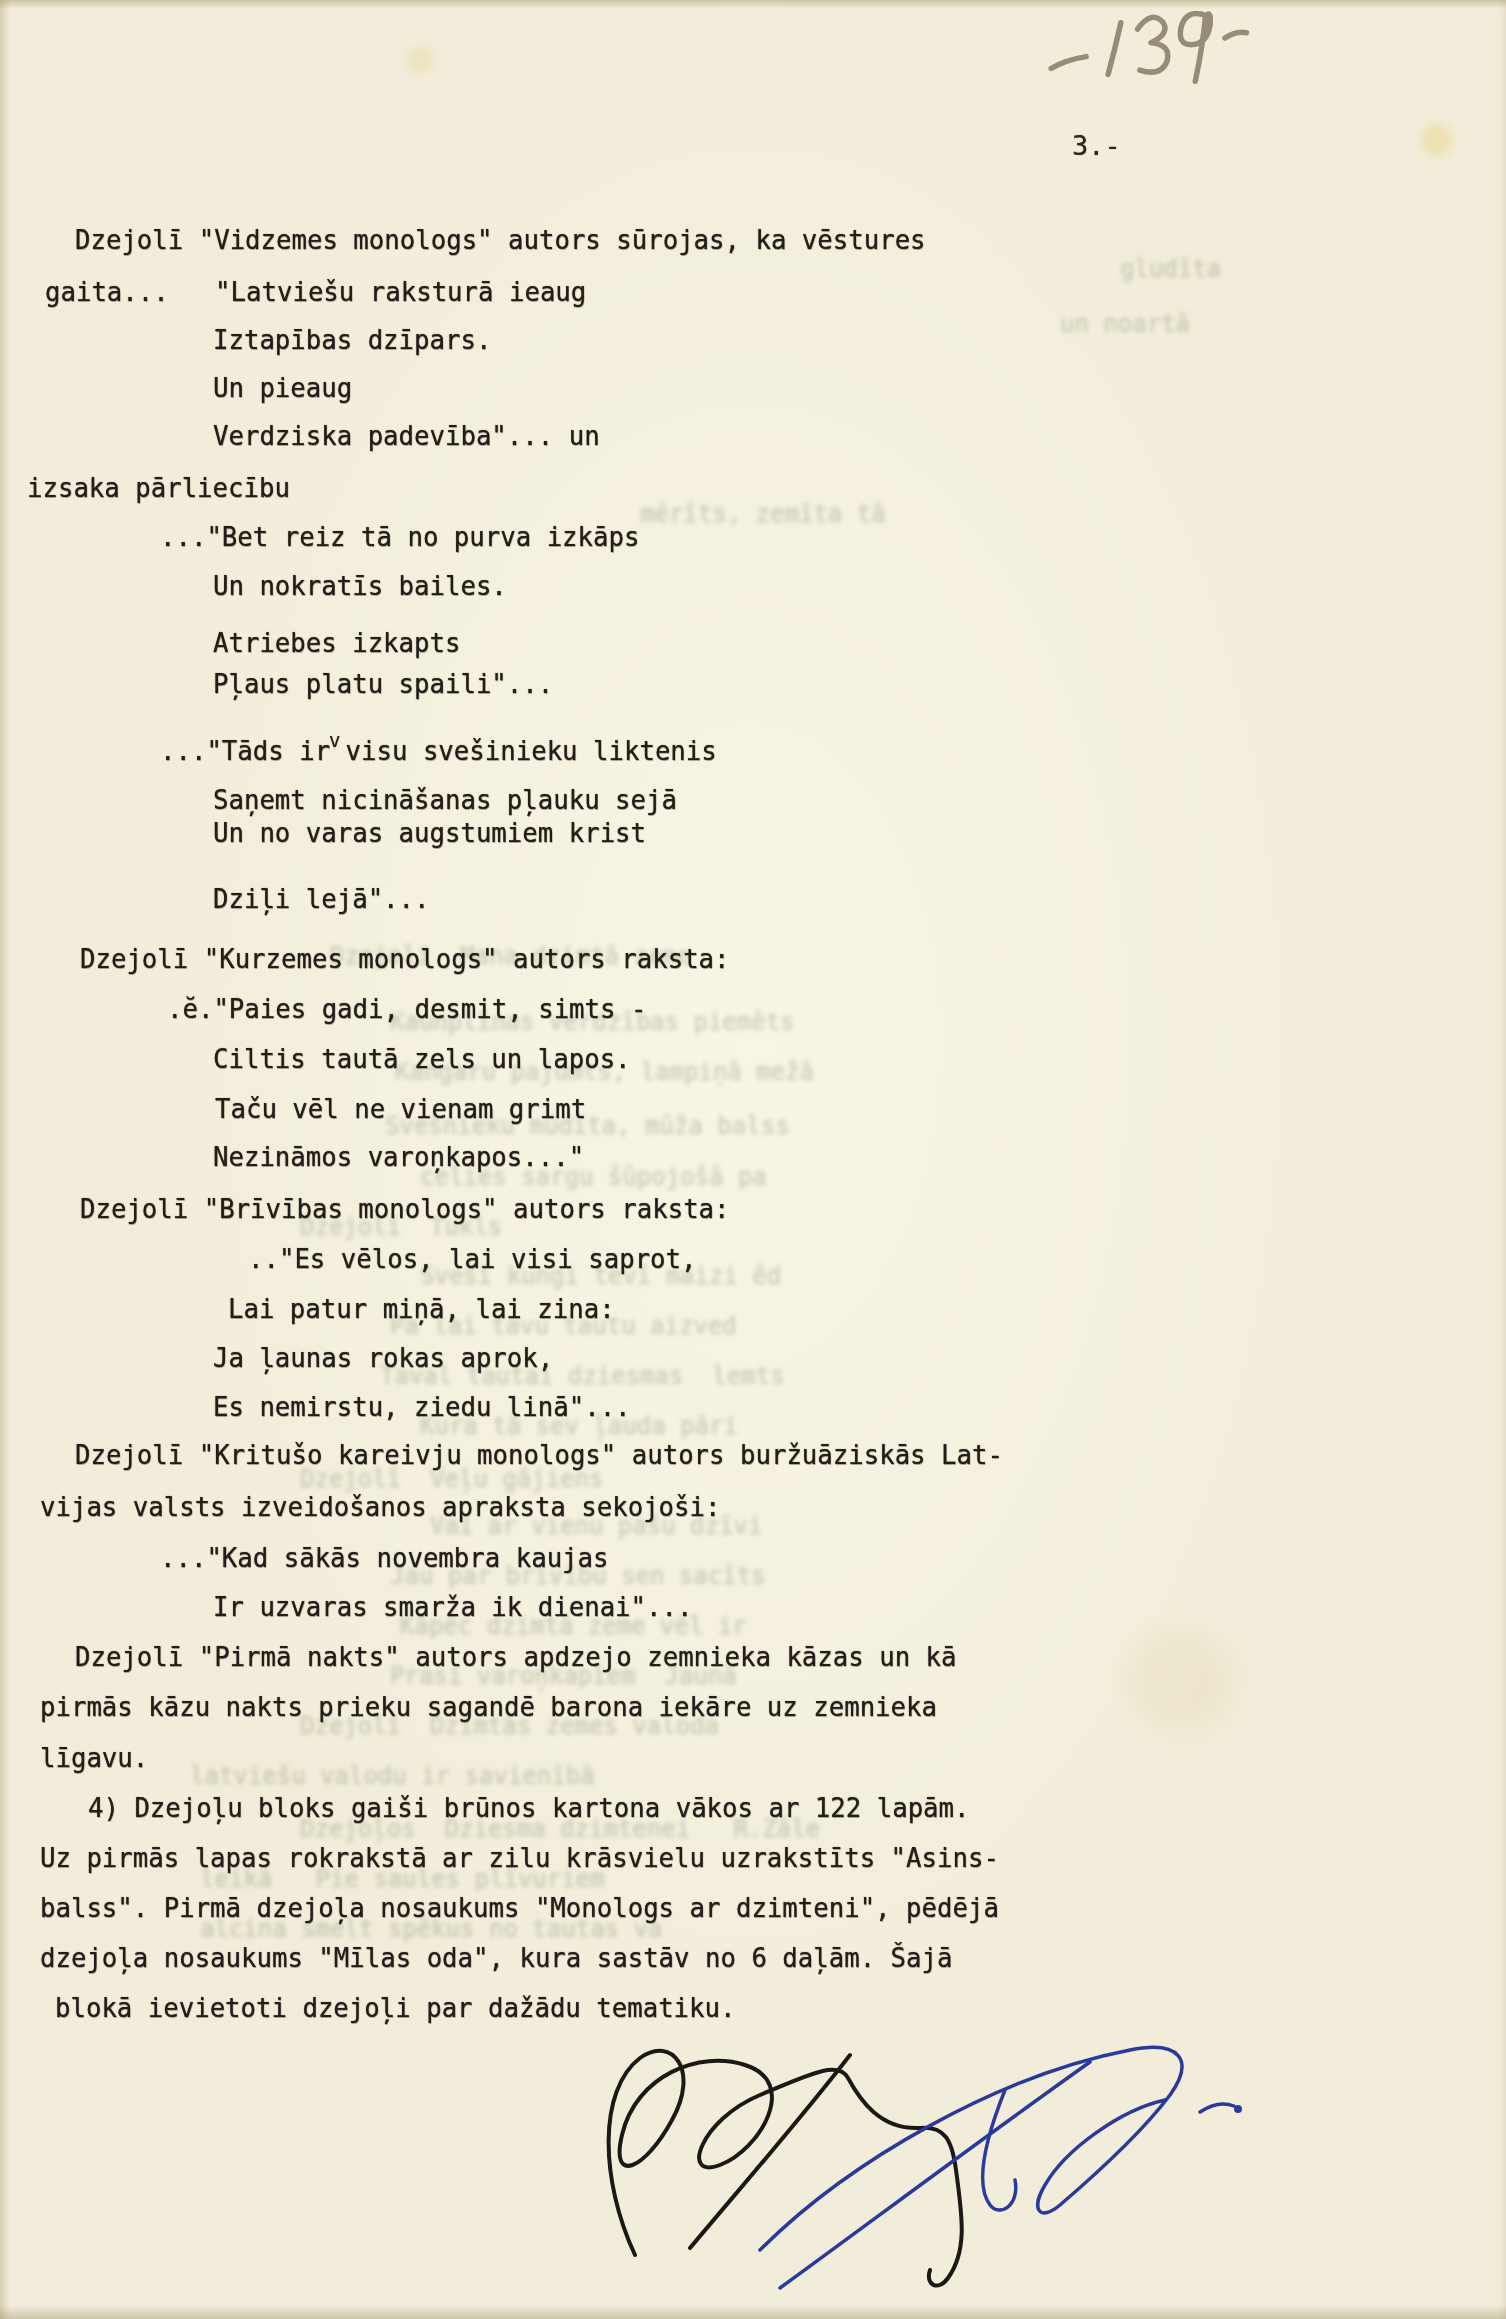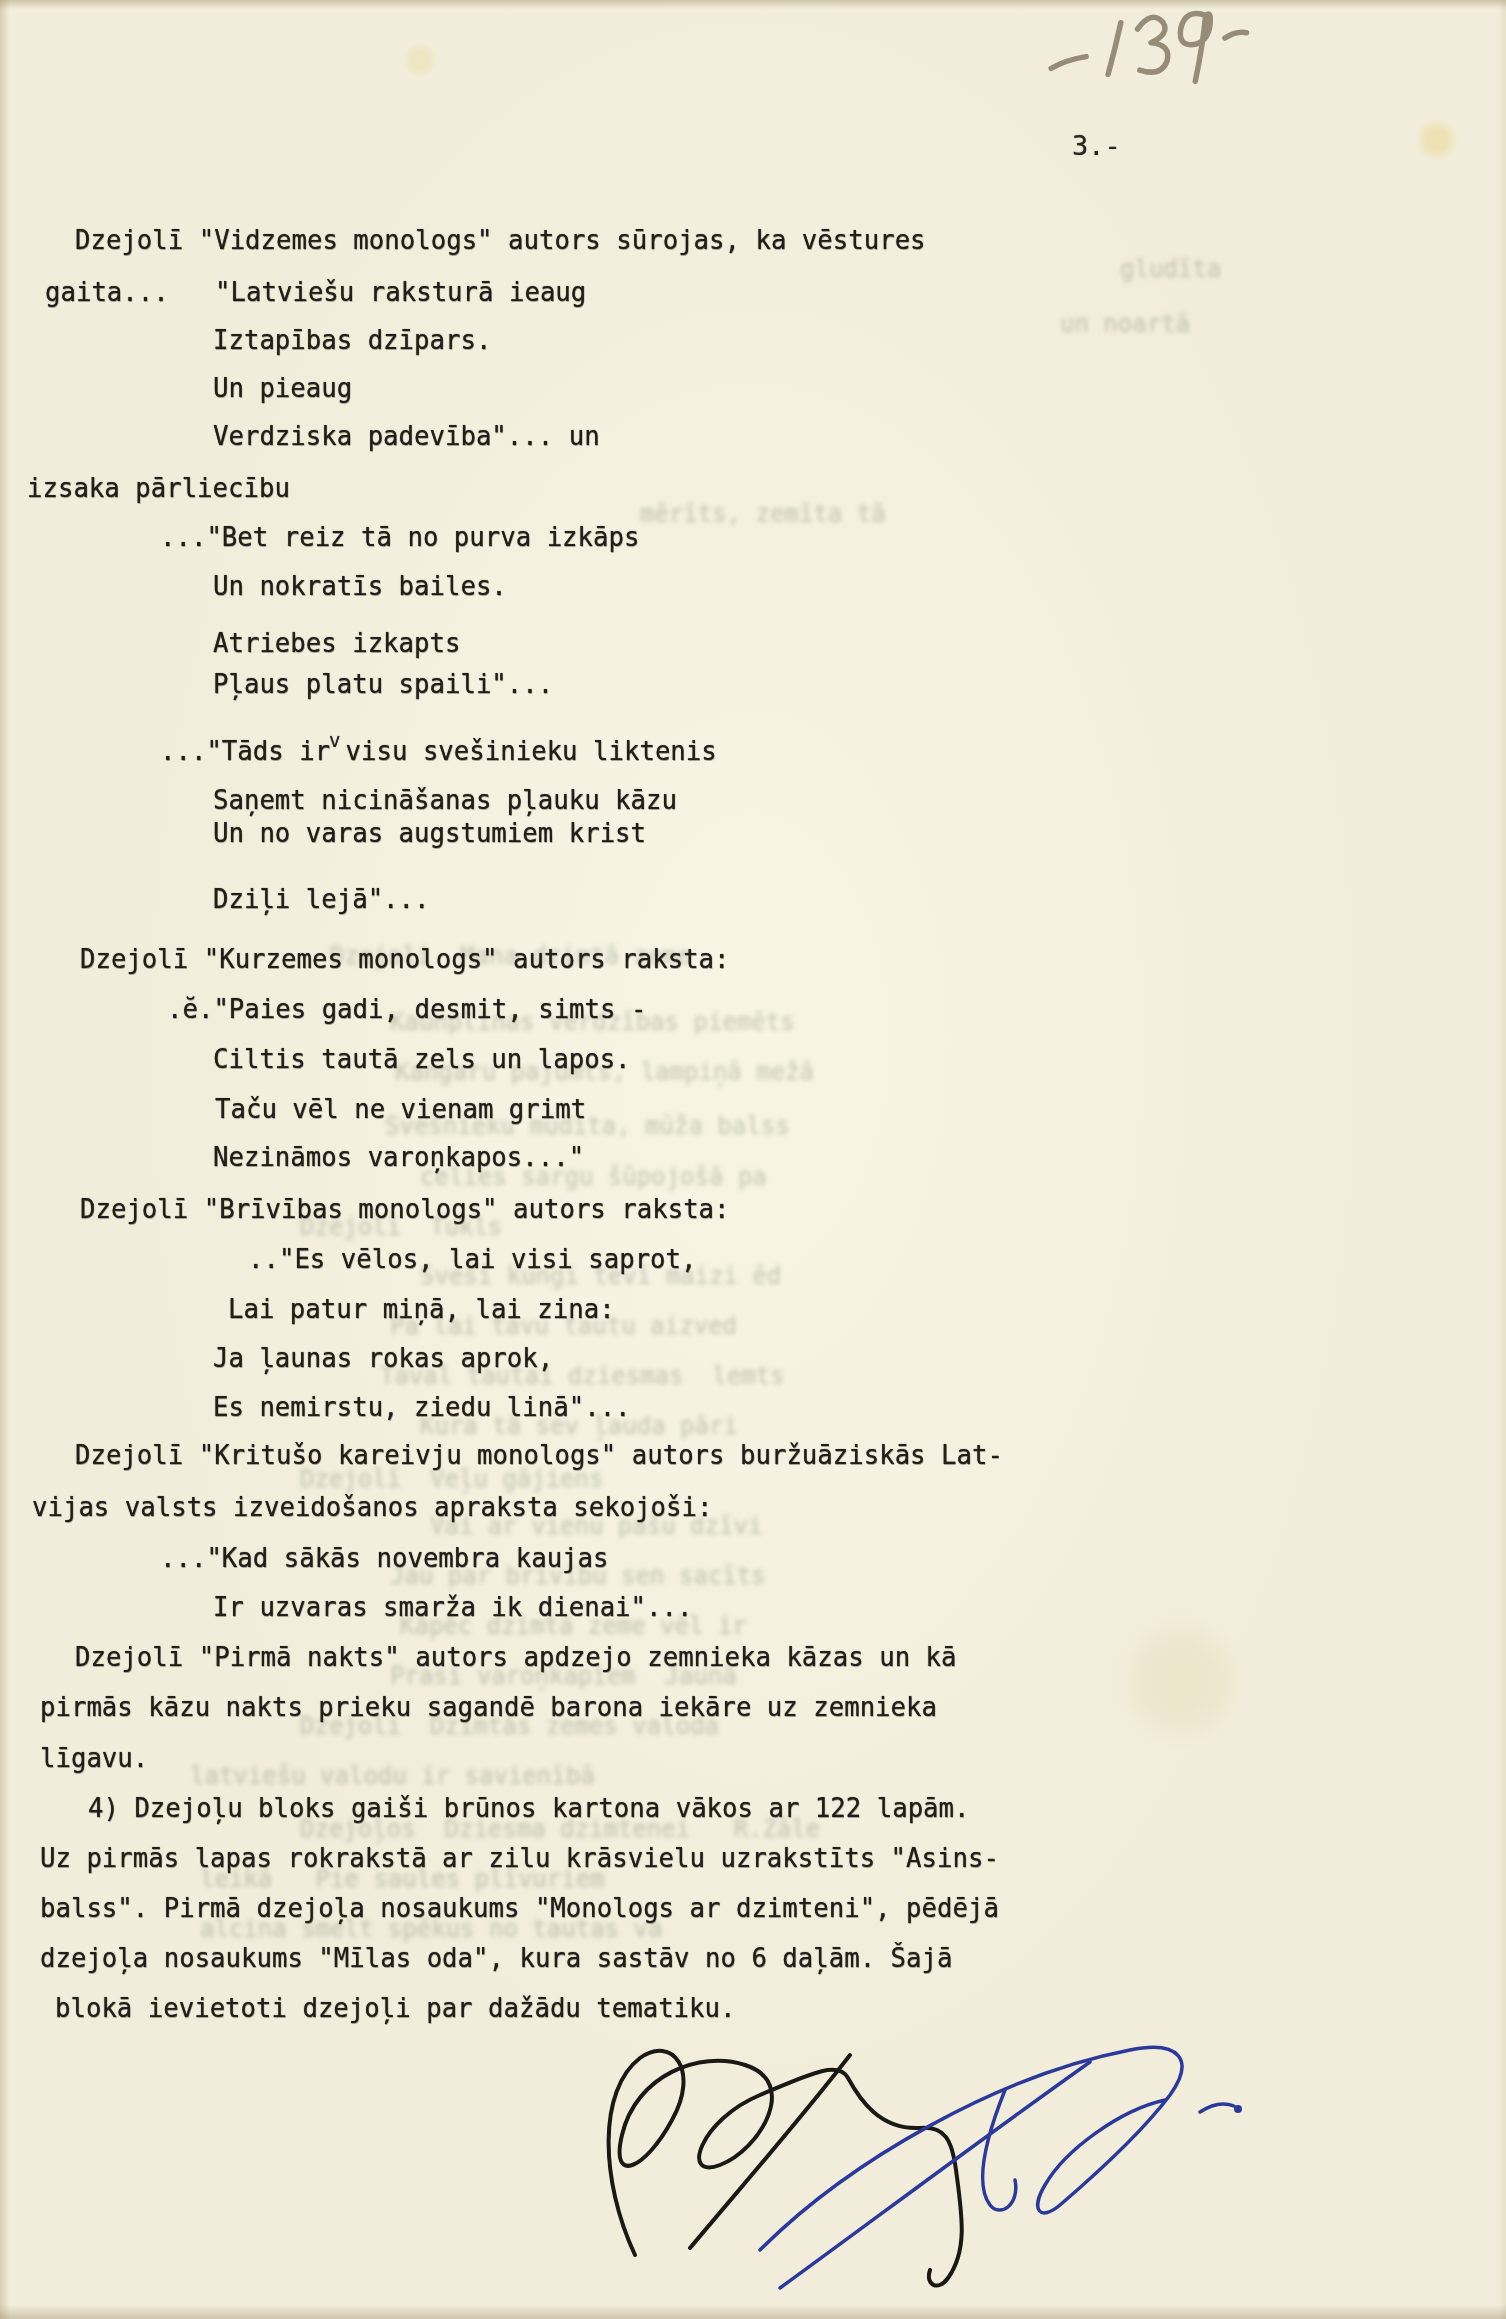--- a/index.html
+++ b/index.html
@@ -103,35 +103,35 @@
       <div class="typed-line" style="left: 45px; top: 277px;">gaita...   "Latviešu raksturā ieaug</div>
       <div class="typed-line" style="left: 213px; top: 325px;">Iztapības dzīpars.</div>
       <div class="typed-line" style="left: 213px; top: 373px;">Un pieaug</div>
       <div class="typed-line" style="left: 213px; top: 421px;">Verdziska padevība"... un</div>
       <div class="typed-line" style="left: 27px; top: 473px;">izsaka pārliecību</div>
       <div class="typed-line" style="left: 160px; top: 522px;">..."Bet reiz tā no purva izkāps</div>
       <div class="typed-line" style="left: 213px; top: 571px;">Un nokratīs bailes.</div>
       <div class="typed-line" style="left: 213px; top: 620px; margin-top: 8px;">Atriebes izkapts</div>
       <div class="typed-line" style="left: 213px; top: 669px;">Pļaus platu spaili"...</div>
       <div class="typed-line" style="left: 160px; top: 736px;">..."Tāds ir visu svešinieku liktenis</div>
-      <div class="typed-line" style="left: 213px; top: 785px;">Saņemt nicināšanas pļauku kāzu</div>
+      <div class="typed-line" style="left: 213px; top: 785px;">Saņemt nicināšanas pļauku sejā</div>
       <div class="typed-line" style="left: 213px; top: 818px;">Un no varas augstumiem krist</div>
       <div class="typed-line" style="left: 213px; top: 884px;">Dziļi lejā"...</div>
       <div class="typed-line" style="left: 80px; top: 944px;">Dzejolī "Kurzemes monologs" autors raksta:</div>
       <div class="typed-line" style="left: 167px; top: 994px;">.ĕ."Paies gadi, desmit, simts -</div>
       <div class="typed-line" style="left: 213px; top: 1044px;">Ciltis tautā zels un lapos.</div>
       <div class="typed-line" style="left: 215px; top: 1094px;">Taču vēl ne vienam grimt</div>
       <div class="typed-line" style="left: 213px; top: 1142px;">Nezināmos varoņkapos..."</div>
       <div class="typed-line" style="left: 80px; top: 1194px;">Dzejolī "Brīvības monologs" autors raksta:</div>
       <div class="typed-line" style="left: 248px; top: 1244px;">.."Es vēlos, lai visi saprot,</div>
       <div class="typed-line" style="left: 213px; top: 1294px; margin-left: 15px;">Lai patur miņā, lai zina:</div>
       <div class="typed-line" style="left: 213px; top: 1343px; text-align: right;">Ja ļaunas rokas aprok,</div>
       <div class="typed-line" style="left: 213px; top: 1392px;">Es nemirstu, ziedu linā"...</div>
       <div class="typed-line" style="left: 75px; top: 1440px;">Dzejolī "Kritušo kareivju monologs" autors buržuāziskās Lat-</div>
-      <div class="typed-line" style="left: 32px; top: 1492px;">vijas valsts izveidošanos apraksta sekojoši:</div>
+      <div class="typed-line" style="left: 40px; top: 1492px;">vijas valsts izveidošanos apraksta sekojoši:</div>
       <div class="typed-line" style="left: 160px; top: 1543px;">..."Kad sākās novembra kaujas</div>
       <div class="typed-line" style="left: 213px; top: 1592px;">Ir uzvaras smarža ik dienai"...</div>
       <div class="typed-line" style="left: 75px; top: 1642px;">Dzejolī "Pirmā nakts" autors apdzejo zemnieka kāzas un kā</div>
       <div class="typed-line" style="left: 40px; top: 1692px;">pirmās kāzu nakts prieku sagandē barona iekāre uz zemnieka</div>
       <div class="typed-line" style="left: 40px; top: 1743px;">līgavu.</div>
       <div class="typed-line" style="left: 88px; top: 1793px; text-align: right;">4) Dzejoļu bloks gaiši brūnos kartona vākos ar 122 lapām.</div>
       <div class="typed-line" style="left: 40px; top: 1843px;">Uz pirmās lapas rokrakstā ar zilu krāsvielu uzrakstīts "Asins-</div>
       <div class="typed-line" style="left: 40px; top: 1893px;">balss". Pirmā dzejoļa nosaukums "Monologs ar dzimteni", pēdējā</div>
       <div class="typed-line" style="left: 40px; top: 1943px;">dzejoļa nosaukums "Mīlas oda", kura sastāv no 6 daļām. Šajā</div>
       <div class="typed-line" style="left: 55px; top: 1993px;">blokā ievietoti dzejoļi par dažādu tematiku.</div>

